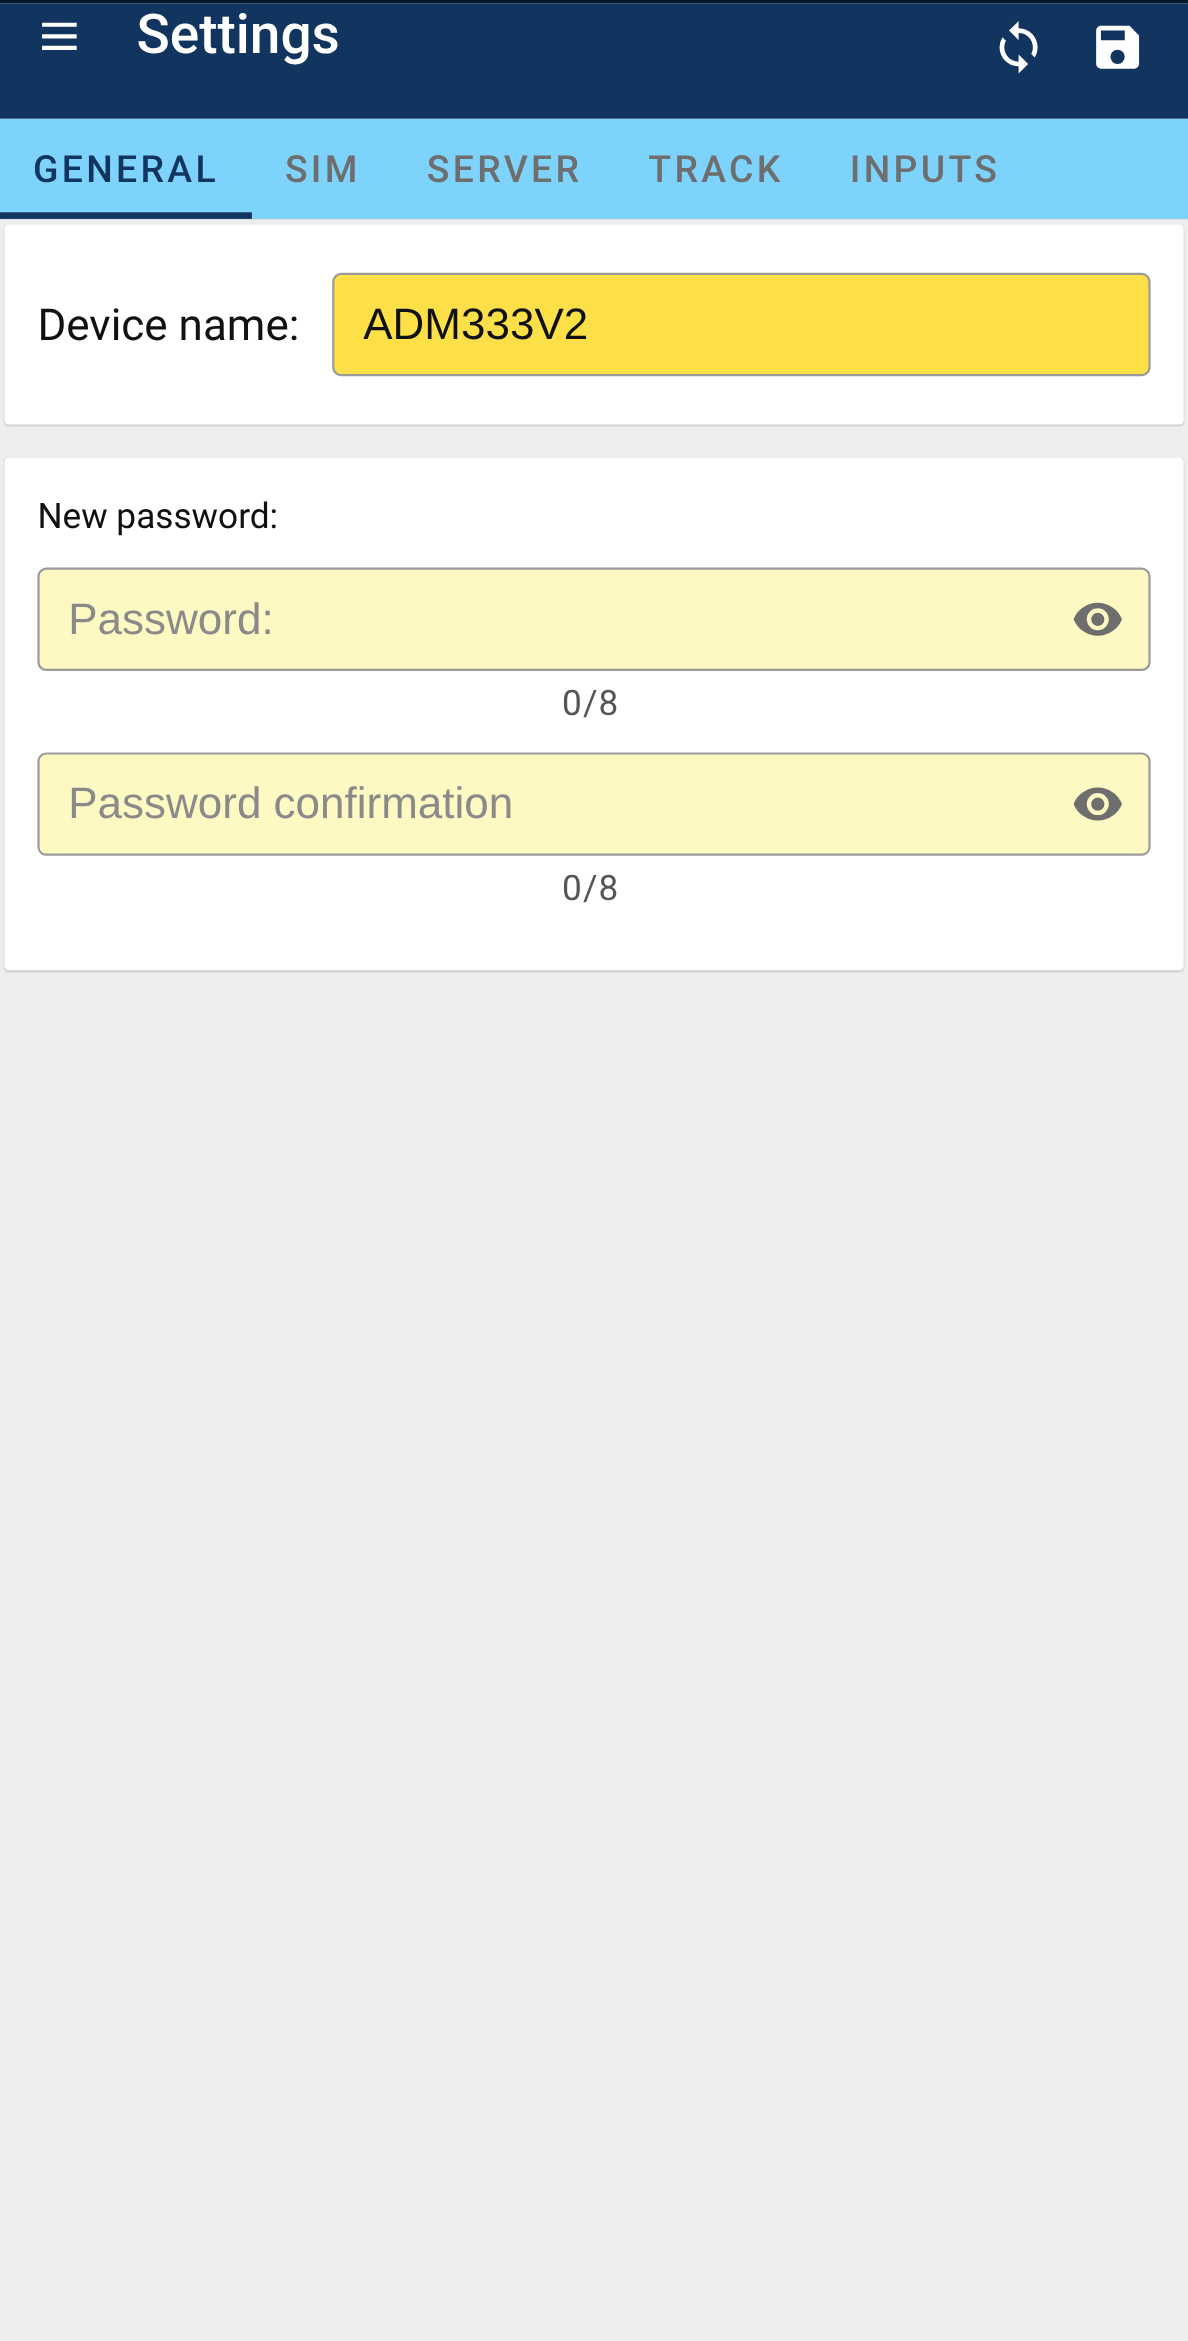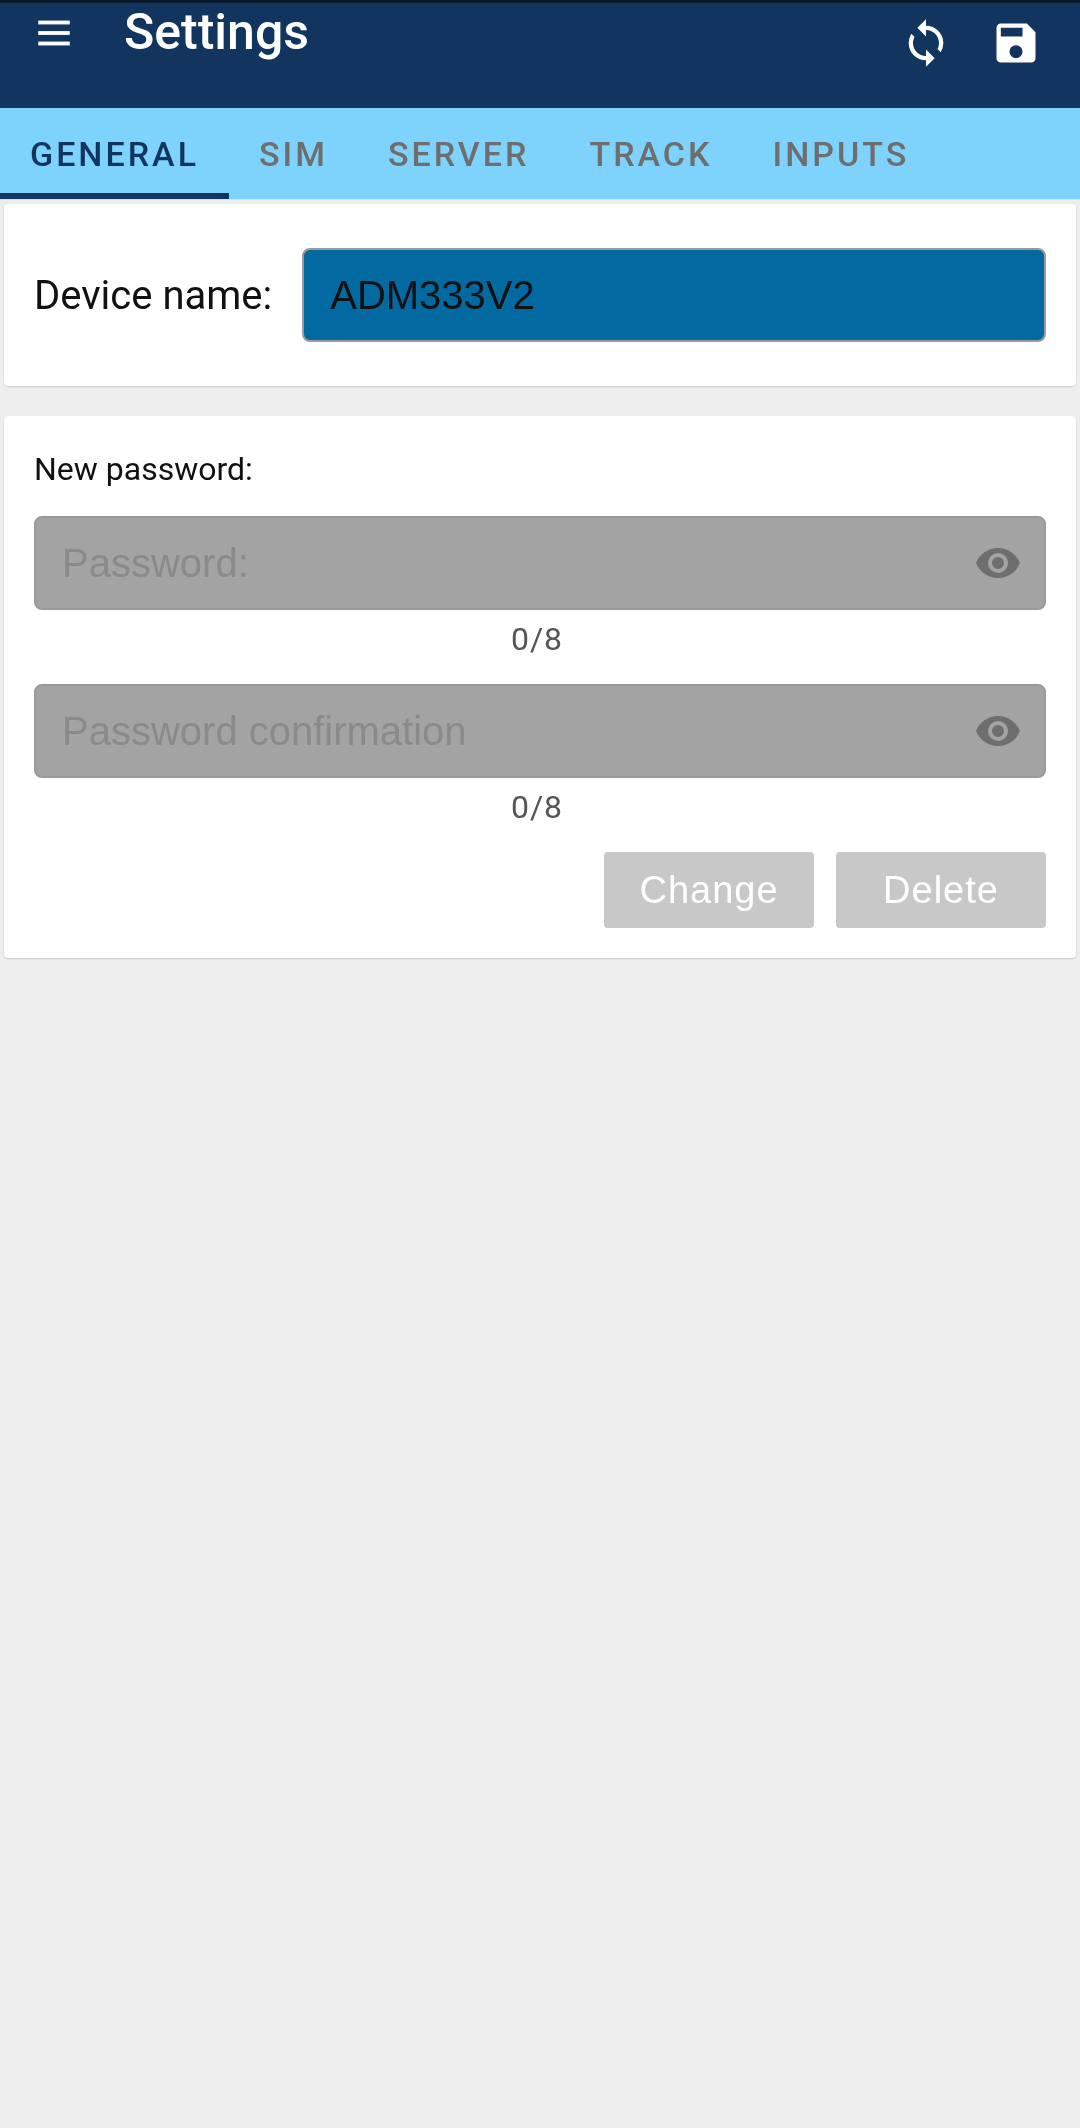--- a/index.html
+++ b/index.html
@@ -94,39 +94,39 @@
     white-space: nowrap;
   }
   .text-input {
     flex: 1;
     height: 94px;
     border: 2px solid #9a9a9a;
     border-radius: 8px;
     font-size: 40px;
     padding: 0 26px;
     color: #111;
-    background: #0369a1;
+    background: #fde047;
     outline: none;
   }
   .section-title {
     font-size: 32px;
     color: #111;
     margin-bottom: 28px;
     margin-top: 4px;
   }
   .pw-wrap { position: relative; margin-bottom: 8px; }
   .pw-input {
     width: 100%;
     height: 94px;
     border: 2px solid #9a9a9a;
     border-radius: 8px;
     font-size: 40px;
     padding: 0 90px 0 26px;
     color: #111;
-    background: #a3a3a3;
+    background: #fef9c3;
     outline: none;
   }
   .pw-input::placeholder { color: #8a8a8a; }
   .eye-btn {
     position: absolute;
     right: 20px;
     top: 50%;
     transform: translateY(-50%);
     width: 56px; height: 56px;
     display: flex; align-items: center; justify-content: center;
@@ -226,19 +226,15 @@
     <div class="pw-wrap">
       <input class="pw-input" type="password" placeholder="Password confirmation" style="">
       <div class="eye-btn">
         <svg viewBox="0 0 24 24" fill="#6e6e6e">
             <path d="M12 4.5C7 4.5 2.73 7.61 1 12c1.73 4.39 6 7.5 11 7.5s9.27-3.11 11-7.5C21.27 7.61 17 4.5 12 4.5zM12 17a5 5 0 110-10 5 5 0 010 10zm0-8a3 3 0 100 6 3 3 0 000-6z"></path>
           </svg>
       </div>
     </div>
     <div class="counter">0/8</div>
 
-    <div class="btn-row">
-      <button class="btn">Change</button>
-      <button class="btn">Delete</button>
-    </div>
   </div>
 
 </div>
 
 </body></html>

